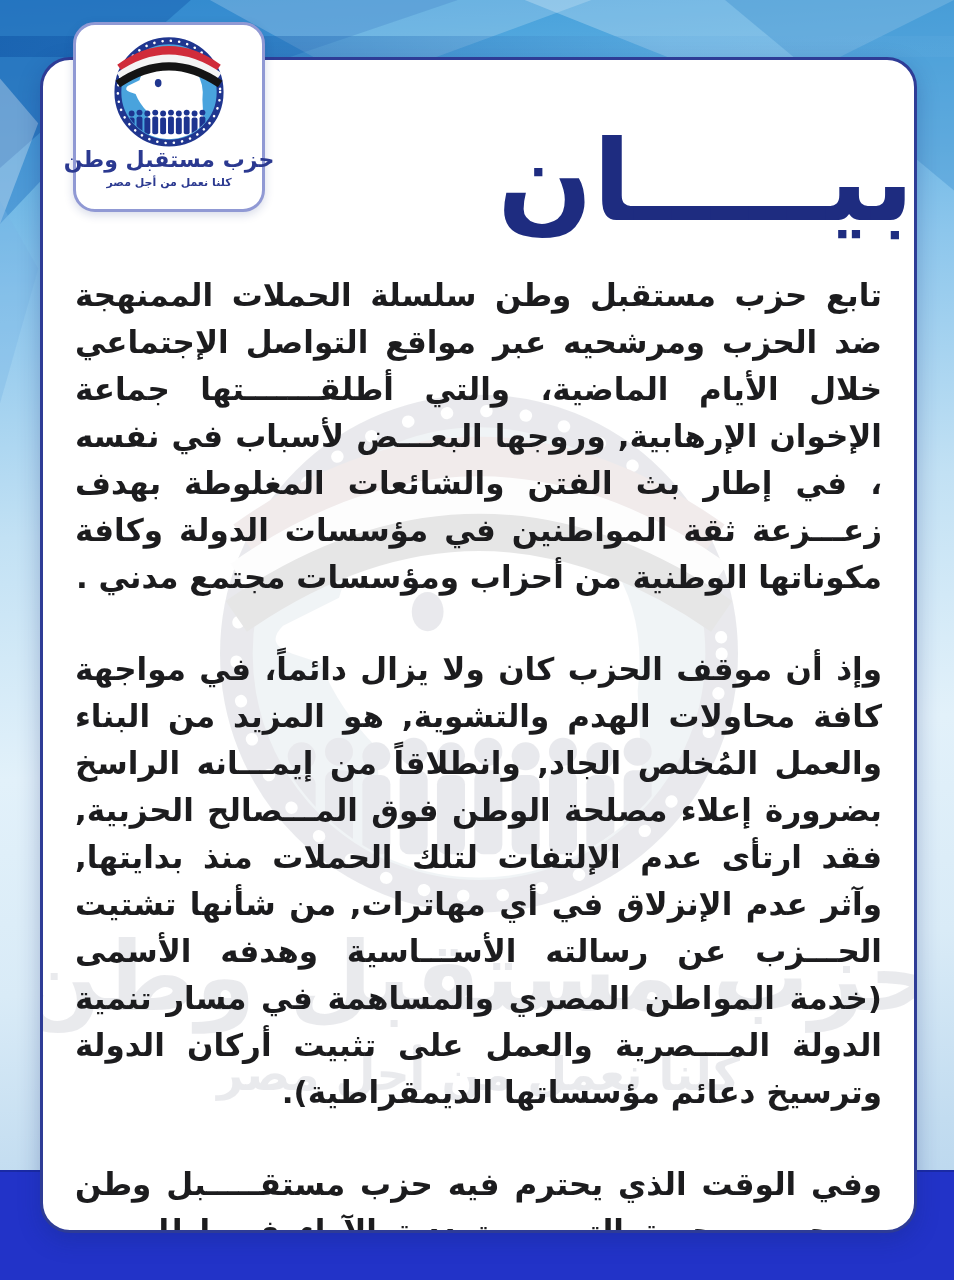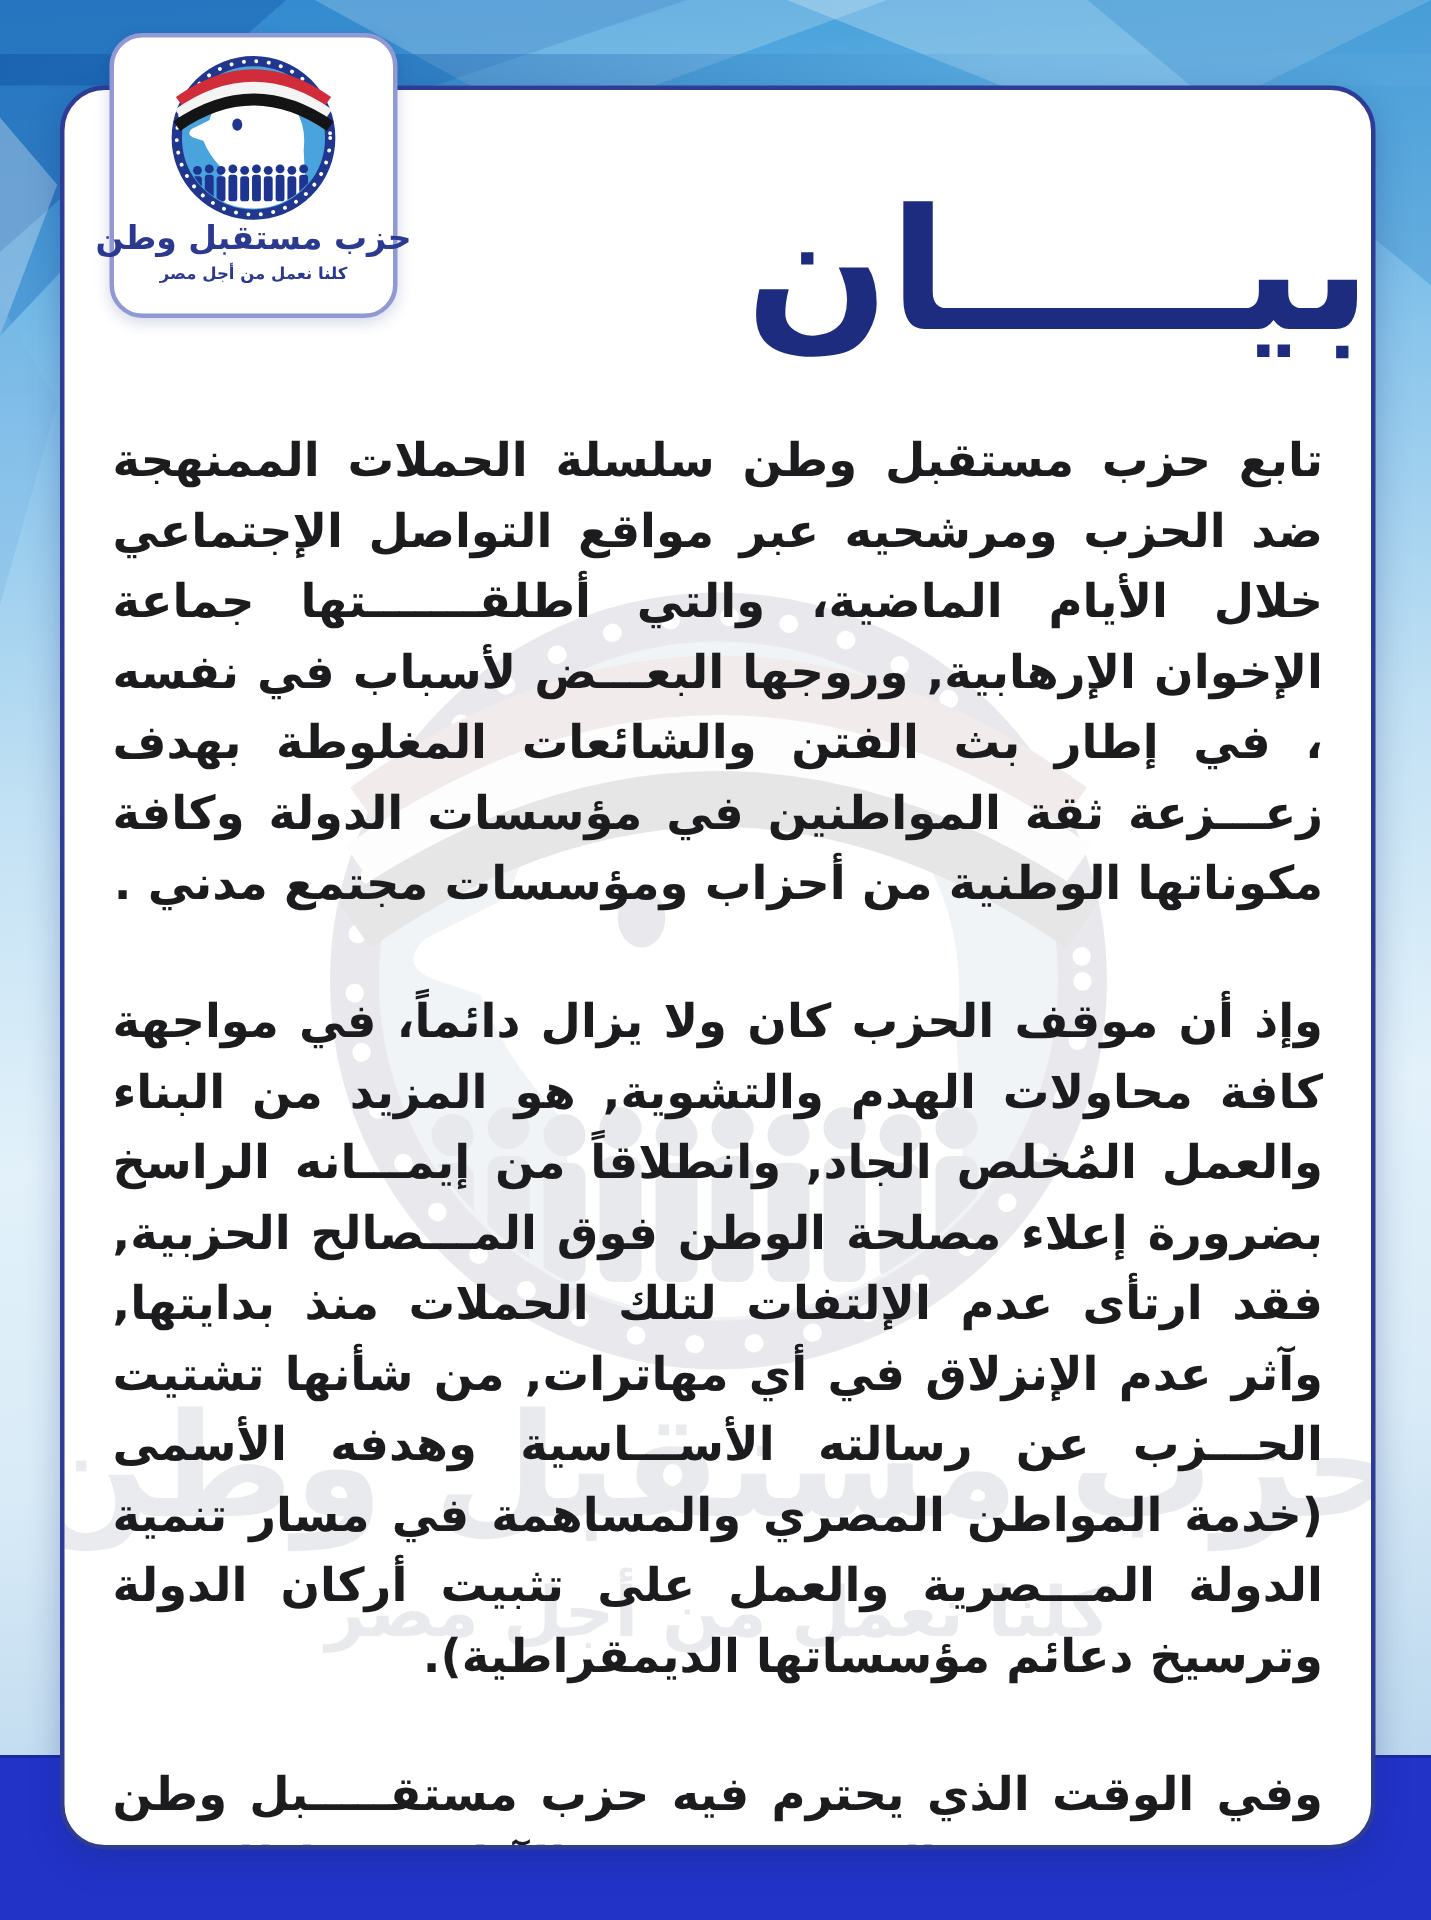--- a/index.html
+++ b/index.html
@@ -70,21 +70,21 @@
   }
 
   .body-text {
     position: absolute; top: 208px; right: 32px; left: 32px;
     direction: rtl;
     text-align: justify;
     font-size: 31px; line-height: 47px; font-weight: bold;
     color: #1c1c1e;
     z-index: 3;
   }
-  .body-text p { margin: 16px 0 45px 0; }
+  .body-text p { margin: 4px 0 45px 0; }
 
   
   .logo-badge {
     position: absolute; left: 73px; top: 22px;
     width: 192px; height: 190px;
     background: #ffffff;
     border: 3px solid #9099d4;
     border-radius: 22px;
     display: flex; flex-direction: column; align-items: center;
     z-index: 4;

